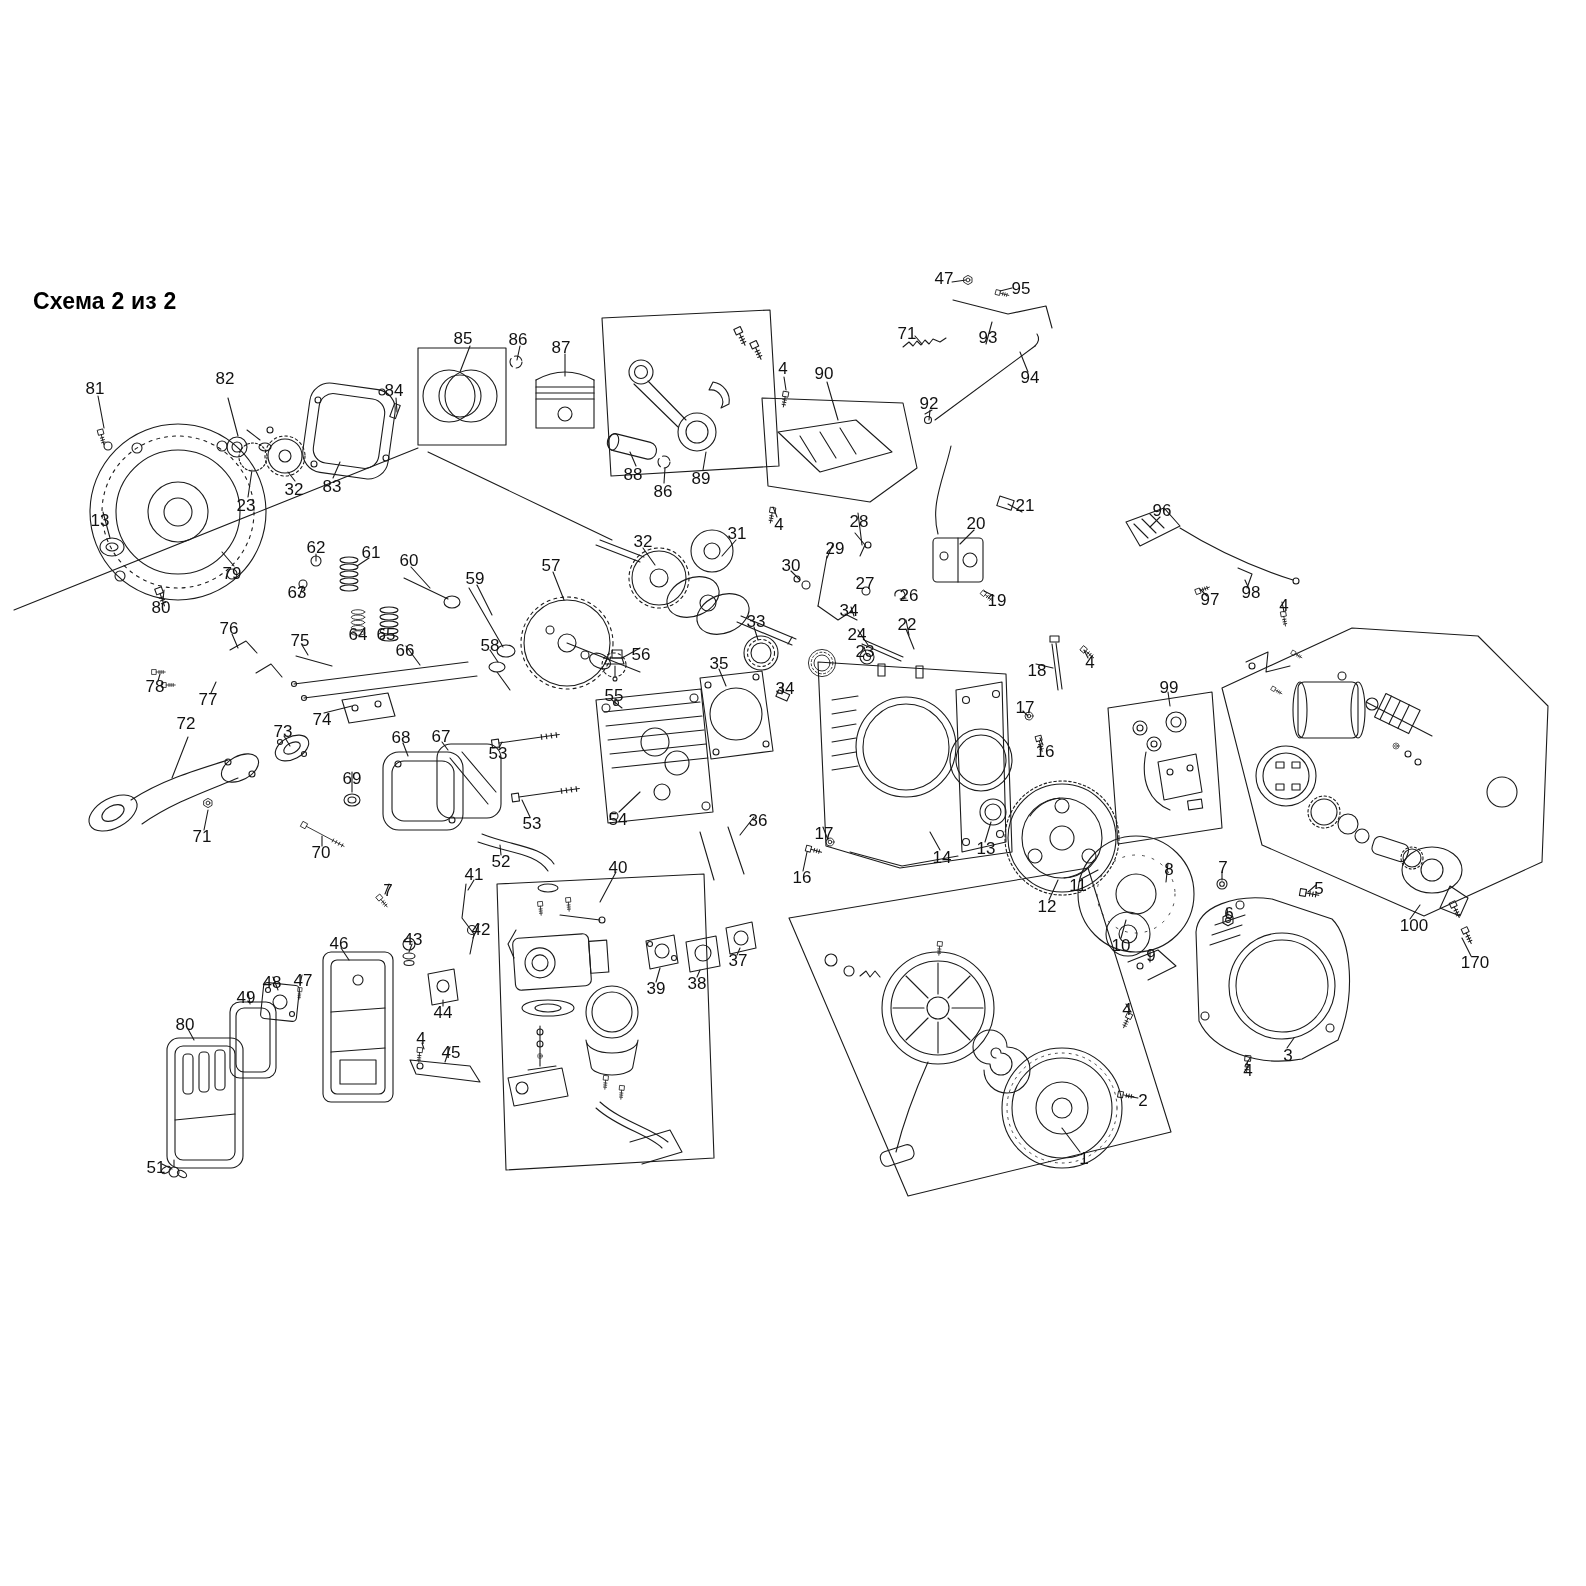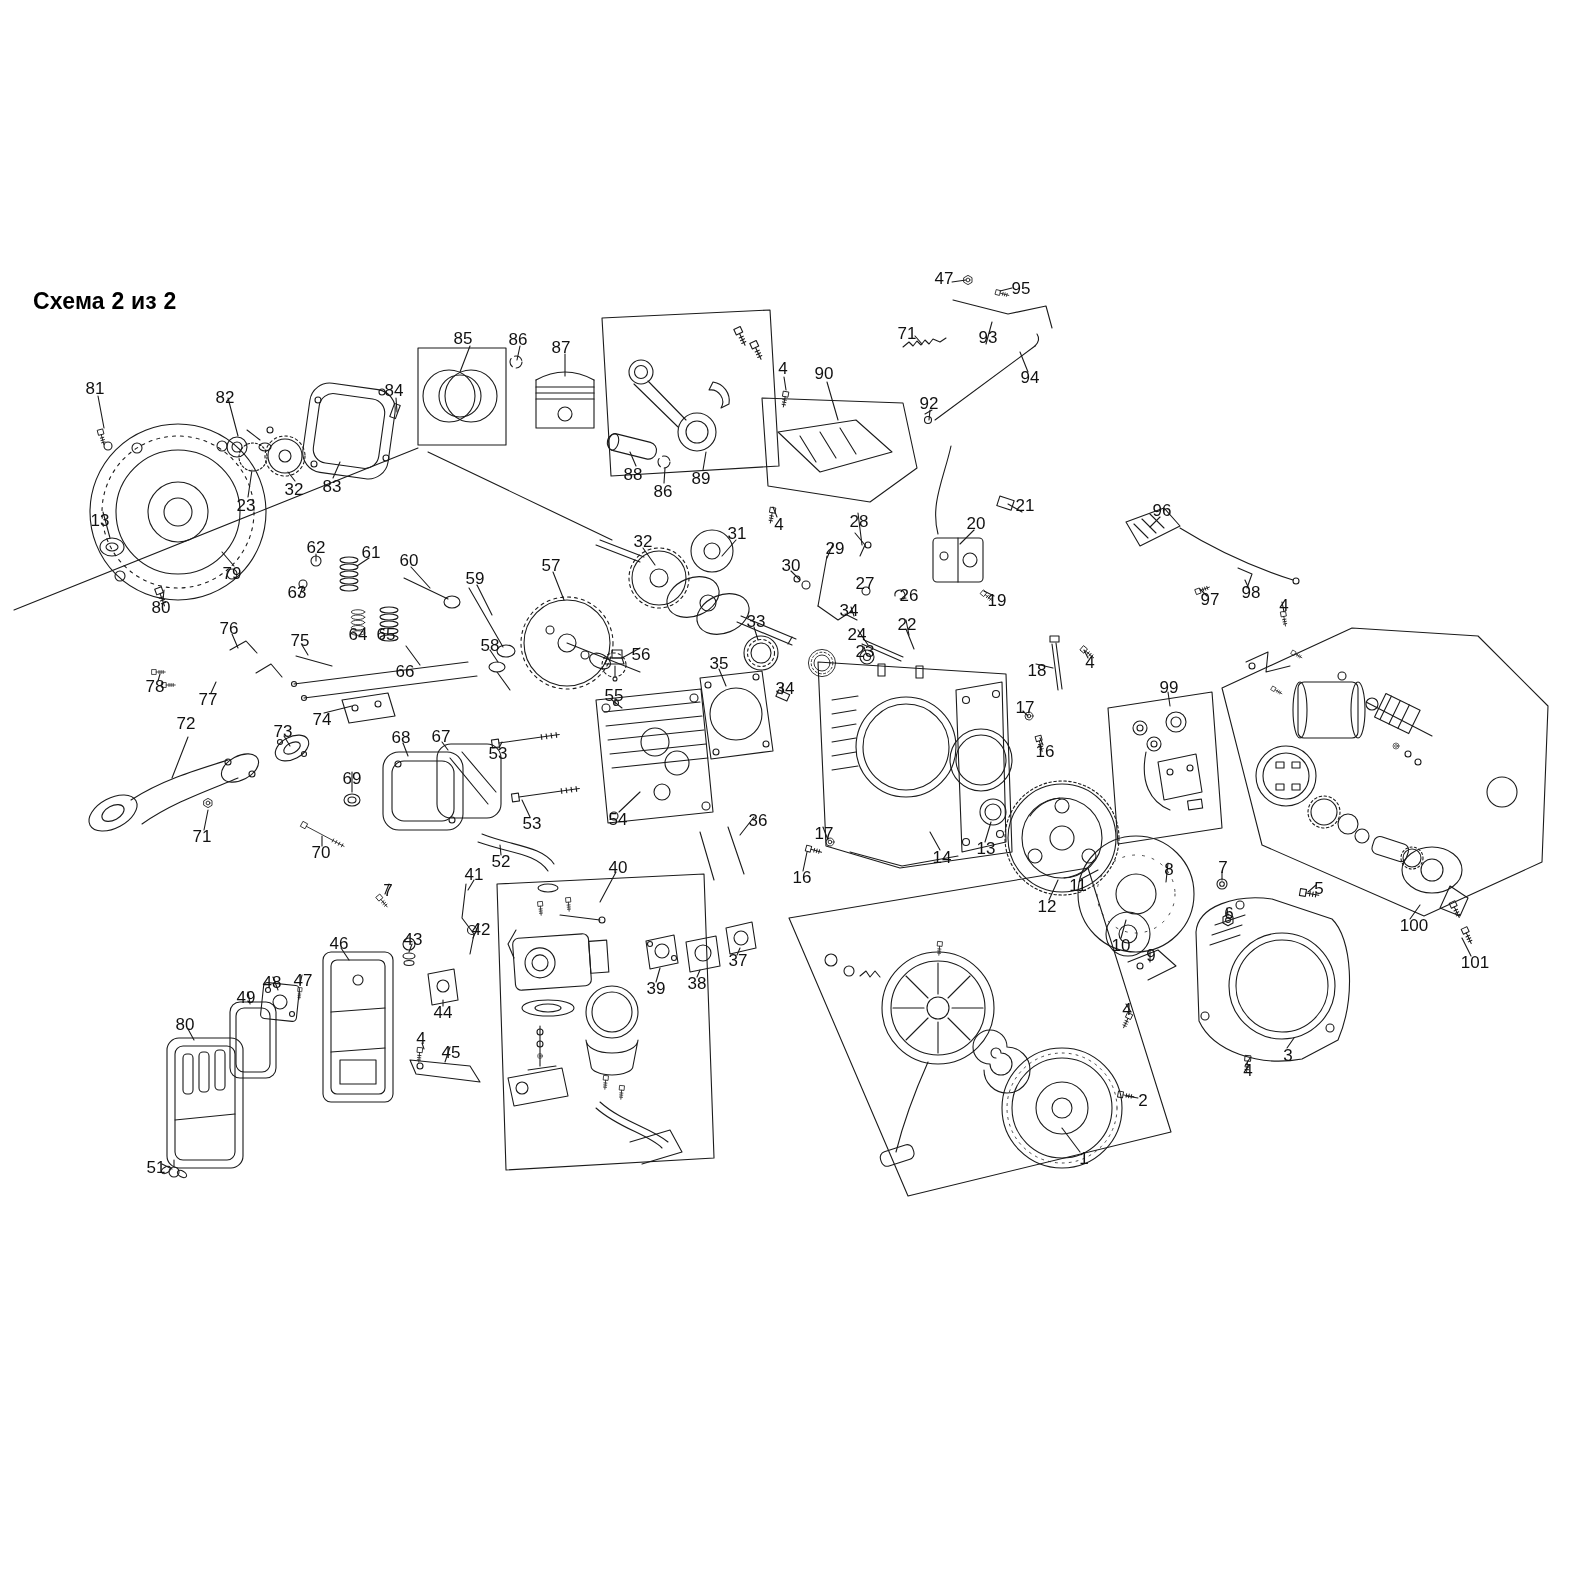--- a/index.html
+++ b/index.html
@@ -681,21 +681,21 @@
     <div class="label" style="left: 1021px; top: 288px;">95</div>
     <div class="label" style="left: 907px; top: 333px;">71</div>
     <div class="label" style="left: 988px; top: 337px;">93</div>
     <div class="label" style="left: 463px; top: 338px;">85</div>
     <div class="label" style="left: 518px; top: 339px;">86</div>
     <div class="label" style="left: 561px; top: 347px;">87</div>
     <div class="label" style="left: 783px; top: 368px;">4</div>
     <div class="label" style="left: 824px; top: 373px;">90</div>
     <div class="label" style="left: 1030px; top: 377px;">94</div>
     <div class="label" style="left: 95px; top: 388px;">81</div>
-    <div class="label" style="left: 225px; top: 397px;">82</div>
+    <div class="label" style="left: 225px; top: 378px;">82</div>
     <div class="label" style="left: 394px; top: 390px;">84</div>
     <div class="label" style="left: 929px; top: 403px;">92</div>
     <div class="label" style="left: 633px; top: 474px;">88</div>
     <div class="label" style="left: 663px; top: 491px;">86</div>
     <div class="label" style="left: 701px; top: 478px;">89</div>
     <div class="label" style="left: 246px; top: 505px;">23</div>
     <div class="label" style="left: 294px; top: 489px;">32</div>
     <div class="label" style="left: 332px; top: 486px;">83</div>
     <div class="label" style="left: 100px; top: 520px;">13</div>
     <div class="label" style="left: 779px; top: 524px;">4</div>
@@ -725,21 +725,21 @@
     <div class="label" style="left: 907px; top: 624px;">22</div>
     <div class="label" style="left: 358px; top: 634px;">64</div>
     <div class="label" style="left: 386px; top: 634px;">65</div>
     <div class="label" style="left: 756px; top: 621px;">33</div>
     <div class="label" style="left: 857px; top: 634px;">24</div>
     <div class="label" style="left: 865px; top: 651px;">23</div>
     <div class="label" style="left: 641px; top: 654px;">56</div>
     <div class="label" style="left: 1037px; top: 670px;">18</div>
     <div class="label" style="left: 1090px; top: 662px;">4</div>
     <div class="label" style="left: 229px; top: 628px;">76</div>
-    <div class="label" style="left: 405px; top: 650px; margin-top: 21px;">66</div>
+    <div class="label" style="left: 405px; top: 650px;">66</div>
     <div class="label" style="left: 490px; top: 645px;">58</div>
     <div class="label" style="left: 300px; top: 640px;">75</div>
     <div class="label" style="left: 155px; top: 686px;">78</div>
     <div class="label" style="left: 208px; top: 699px;">77</div>
     <div class="label" style="left: 719px; top: 663px;">35</div>
     <div class="label" style="left: 785px; top: 688px;">34</div>
     <div class="label" style="left: 1025px; top: 707px;">17</div>
     <div class="label" style="left: 1169px; top: 687px;">99</div>
     <div class="label" style="left: 322px; top: 719px;">74</div>
     <div class="label" style="left: 614px; top: 695px;">55</div>
@@ -768,21 +768,21 @@
     <div class="label" style="left: 618px; top: 867px;">40</div>
     <div class="label" style="left: 474px; top: 874px;">41</div>
     <div class="label" style="left: 388px; top: 890px;">7</div>
     <div class="label" style="left: 481px; top: 929px;">42</div>
     <div class="label" style="left: 1121px; top: 945px;">10</div>
     <div class="label" style="left: 1229px; top: 913px;">6</div>
     <div class="label" style="left: 1414px; top: 925px;">100</div>
     <div class="label" style="left: 339px; top: 943px;">46</div>
     <div class="label" style="left: 413px; top: 939px;">43</div>
     <div class="label" style="left: 1151px; top: 955px;">9</div>
-    <div class="label" style="left: 1475px; top: 962px;">101</div>
+    <div class="label" style="left: 1475px; top: 962px;">170</div>
     <div class="label" style="left: 272px; top: 982px;">48</div>
     <div class="label" style="left: 303px; top: 980px;">47</div>
     <div class="label" style="left: 246px; top: 997px;">49</div>
     <div class="label" style="left: 656px; top: 988px;">39</div>
     <div class="label" style="left: 697px; top: 983px;">38</div>
     <div class="label" style="left: 738px; top: 960px;">37</div>
     <div class="label" style="left: 443px; top: 1012px;">44</div>
     <div class="label" style="left: 1127px; top: 1009px;">4</div>
     <div class="label" style="left: 185px; top: 1024px;">80</div>
     <div class="label" style="left: 421px; top: 1038px;">4</div>

